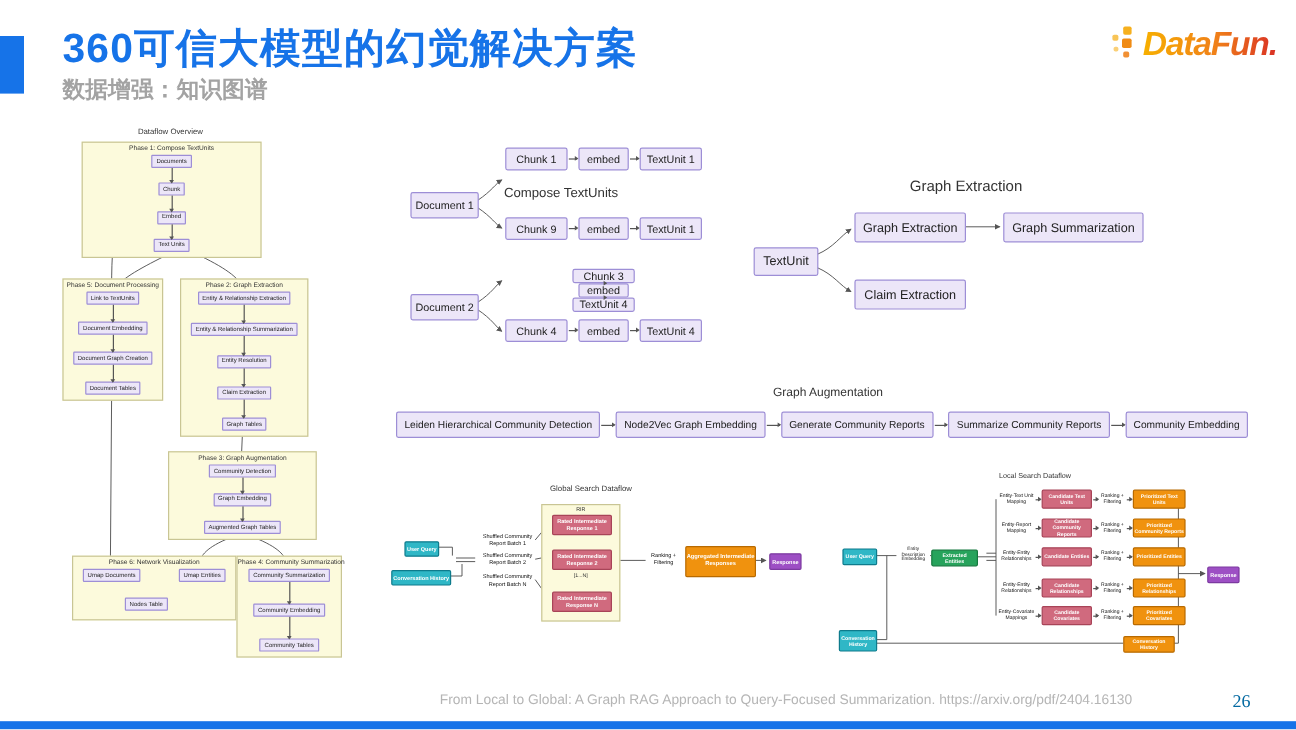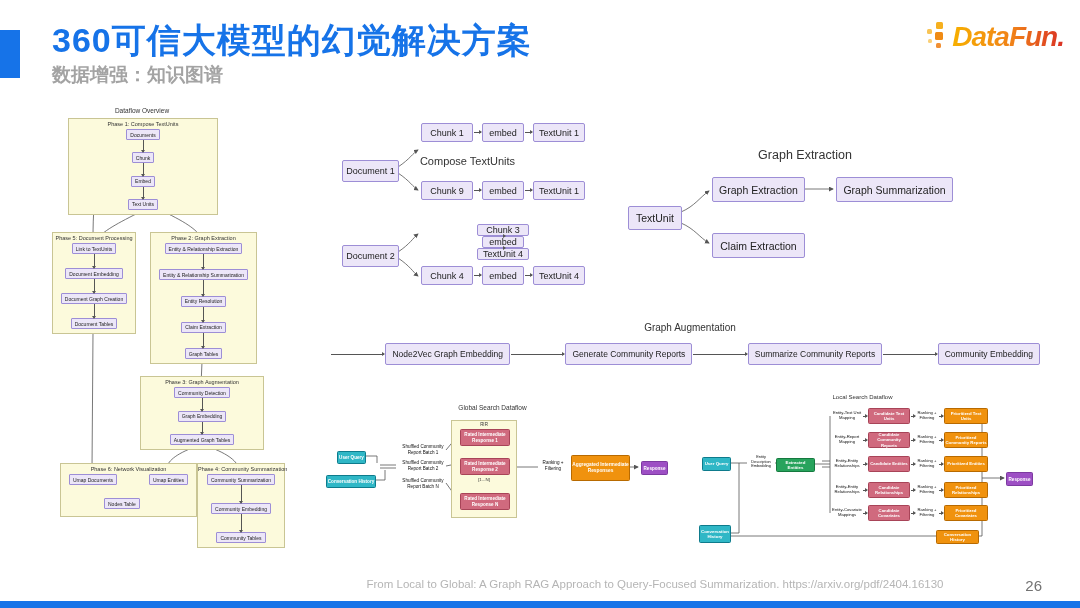--- a/index.html
+++ b/index.html
@@ -19,21 +19,21 @@
   .lp2{left:3px;top:9px;width:5px;height:5px;background:#f6b01e;opacity:.75;}
   .lp3{left:11px;top:12px;width:8px;height:8px;background:#f08b14;}
   .lp4{left:4px;top:19px;width:4px;height:4px;background:#f6b01e;opacity:.6;}
   .lp5{left:12px;top:23px;width:5px;height:5px;background:#ef7d10;opacity:.85;}
   .logo-text{font-size:28px;font-weight:bold;font-style:italic;letter-spacing:-1px;
     background:linear-gradient(90deg,#f7b000,#f08019 55%,#d93025);
     -webkit-background-clip:text;background-clip:text;color:transparent;}
 
   
   .footer-citation{position:absolute;left:230px;right:0;bottom:18px;text-align:center;font-size:11.5px;color:#b5b5b5;}
-  .page-number{position:absolute;right:38px;bottom:14px;font-size:15px;color:#737373;}
+  .page-number{position:absolute;right:38px;bottom:14px;font-size:15px;color:#0369a1;font-family:Liberation Serif, serif;}
 
   
   .diag-title{position:absolute;text-align:center;color:#333;}
 
   
   .phase{position:absolute;background:#fcfadc;border:1px solid #c9c594;}
   .phase-label{position:absolute;top:1.5px;left:0;right:0;text-align:center;font-size:5.5px;color:#333;white-space:nowrap;}
   .phase-body{position:absolute;top:10px;bottom:4px;left:0;right:0;display:flex;flex-direction:column;align-items:center;}
   .mini-node{background:#ece6f8;border:0.8px solid #9d8ed6;border-radius:1px;color:#222;font-size:5px;padding:1.5px 3px;white-space:nowrap;flex:0 0 auto;}
   .vline{flex:1 1 auto;min-height:4px;width:1px;background:#555;position:relative;}
@@ -257,20 +257,21 @@
   </div>
 
   <div class="diag-title" style="left:715px;top:148px;width:180px;font-size:12.5px;">Graph Extraction</div>
   <div class="pbox ge-box" style="left:628px;top:206px;width:52px;height:22px;">TextUnit</div>
   <div class="pbox ge-box" style="left:712px;top:177px;width:91px;height:23px;">Graph Extraction</div>
   <div class="pbox ge-box" style="left:836px;top:177px;width:115px;height:23px;">Graph Summarization</div>
   <div class="pbox ge-box" style="left:712px;top:233px;width:91px;height:23px;">Claim Extraction</div>
 
   <div class="diag-title" style="left:600px;top:322px;width:180px;font-size:10px;">Graph Augmentation</div>
   <div class="ga-row">
+    <div class="pbox ga-box">Leiden Hierarchical Community Detection</div>
     <div class="harrow"></div>
     <div class="pbox ga-box">Node2Vec Graph Embedding</div>
     <div class="harrow"></div>
     <div class="pbox ga-box">Generate Community Reports</div>
     <div class="harrow"></div>
     <div class="pbox ga-box">Summarize Community Reports</div>
     <div class="harrow"></div>
     <div class="pbox ga-box">Community Embedding</div>
   </div>
 

